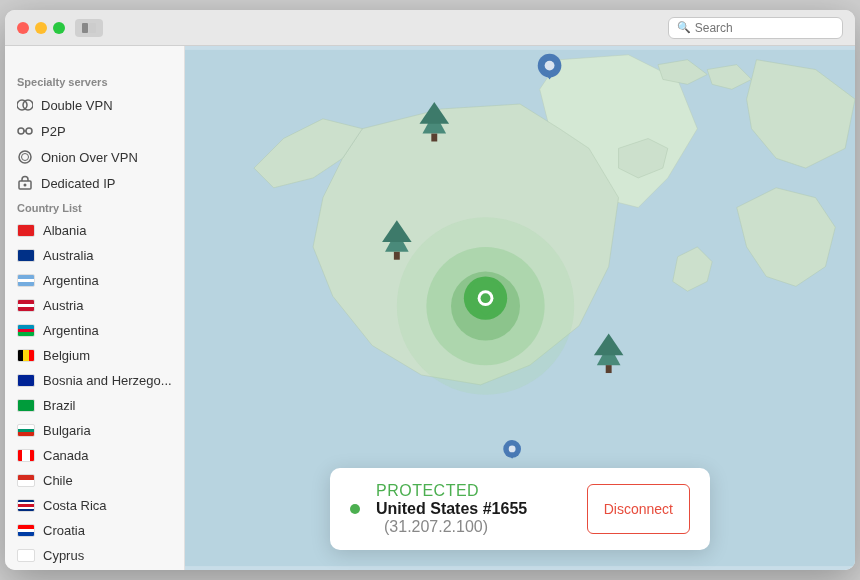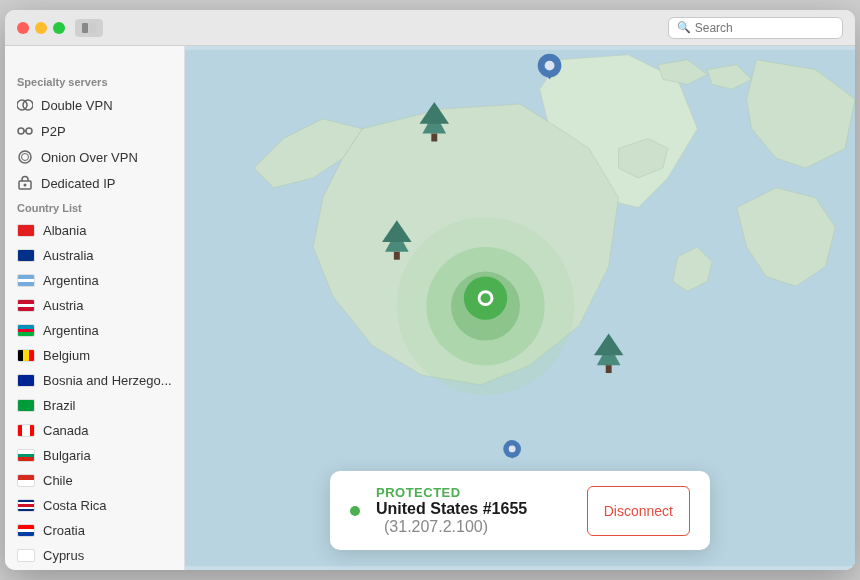--- a/index.html
+++ b/index.html
@@ -196,22 +196,22 @@
       border-radius: 50%;
       background: #4caf50;
       flex-shrink: 0;
     }
 
     .status-info {
       flex: 1;
     }
 
     .status-protected {
-      font-size: 13px;
-      font-weight: 700;
+      font-size: 16px;
+      font-weight: 400;
       color: #4caf50;
       text-transform: uppercase;
       letter-spacing: 0.5px;
     }
 
     .status-server {
       font-size: 16px;
       font-weight: 600;
       color: #1a1a1a;
       margin-top: 8px;
@@ -342,27 +342,27 @@
         <span class="flag" style="background: #002395; border: 0.5px solid #ddd;"></span>
         <span>Bosnia and Herzego...</span>
       </div>
 
       <div class="sidebar-item">
         <span class="flag" style="background: #009c3b; border: 0.5px solid #ddd;"></span>
         <span>Brazil</span>
       </div>
 
       <div class="sidebar-item">
+        <span class="flag" style="background: linear-gradient(#fff 33%, #00966e 33%, #00966e 66%, #d62612 66%); border: 0.5px solid #ddd;"></span>
+        <span>Bulgaria</span>
+      </div>
+
+      <div class="sidebar-item">
         <span class="flag" style="background: linear-gradient(to right, #ff0000 25%, #fff 25%, #fff 75%, #ff0000 75%); border: 0.5px solid #ddd;"></span>
         <span>Canada</span>
-      </div>
-
-      <div class="sidebar-item">
-        <span class="flag" style="background: linear-gradient(#fff 33%, #00966e 33%, #00966e 66%, #d62612 66%); border: 0.5px solid #ddd;"></span>
-        <span>Bulgaria</span>
       </div>
 
       <div class="sidebar-item">
         <span class="flag" style="background: linear-gradient(#d52b1e 50%, #fff 50%); border: 0.5px solid #ddd;"></span>
         <span>Chile</span>
       </div>
 
       <div class="sidebar-item">
         <span class="flag" style="background: linear-gradient(#002b7f 20%, #fff 20%, #fff 40%, #ce1126 40%, #ce1126 60%, #fff 60%, #fff 80%, #002b7f 80%); border: 0.5px solid #ddd;"></span>
         <span>Costa Rica</span>

